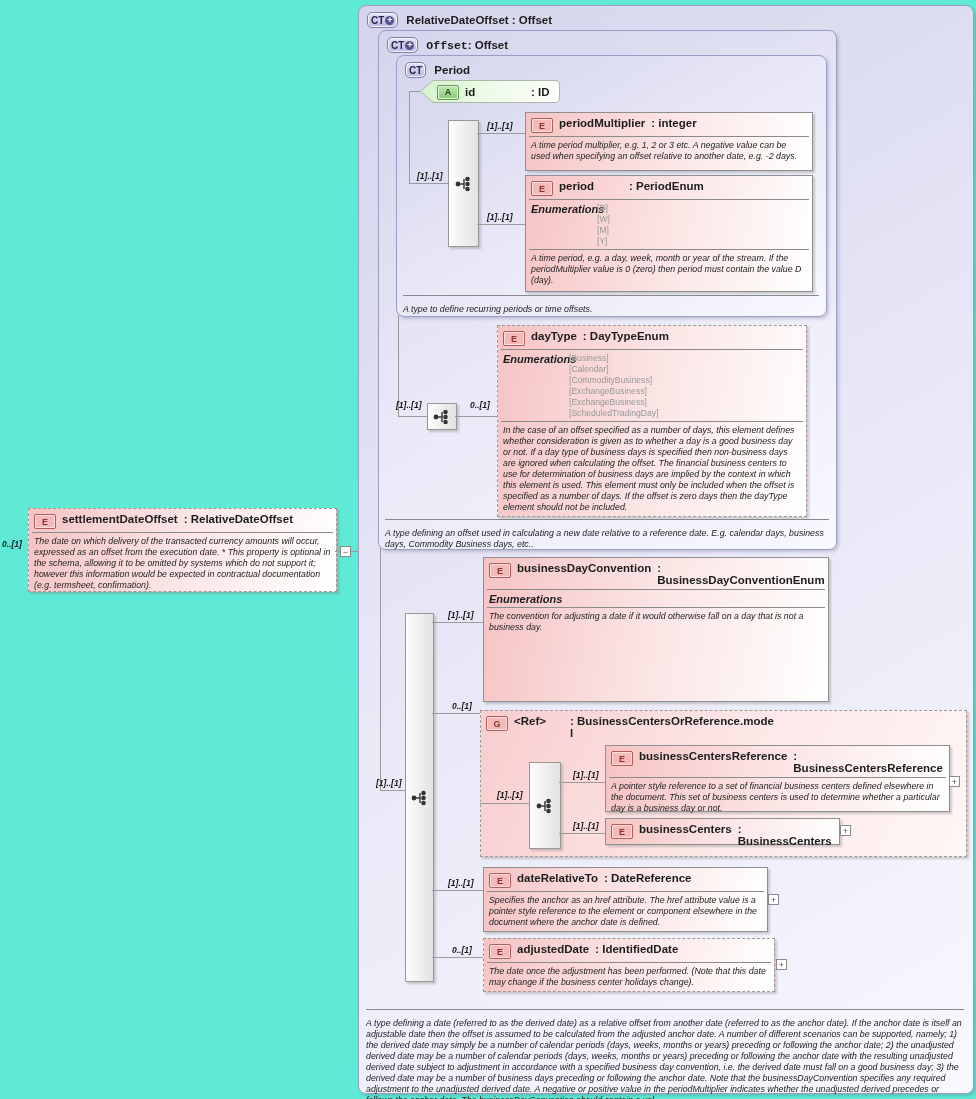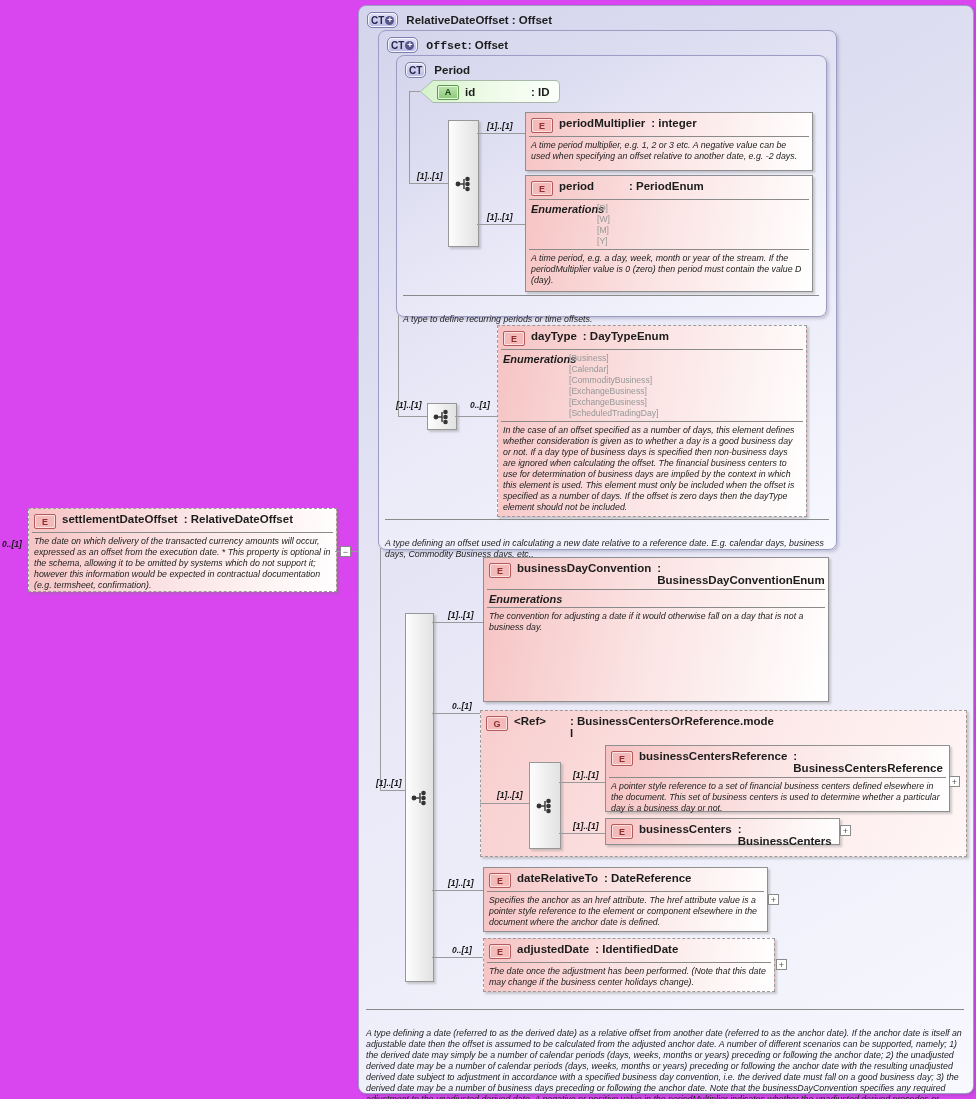--- a/index.html
+++ b/index.html
@@ -1,31 +1,31 @@
 <!DOCTYPE html>
 <html><head>
 <meta charset="utf-8">
 <style>
   html,body{margin:0;padding:0;background:#ffffff;}
   body{font-family:"Liberation Sans", sans-serif;}
-  #stage{position:relative;width:976px;height:1099px;background:#d946ef;overflow:hidden;}
+  #stage{position:relative;width:976px;height:1099px;background:#5eead4;overflow:hidden;}
 
   
   .ct{position:absolute;border:1px solid #9c9cc4;border-radius:8px;
       background:linear-gradient(150deg,#d4d4ec 0%,#e6e6f6 45%,#f8f8ff 100%);
       box-shadow:2px 2px 3px rgba(80,80,120,.25);}
   .ct-head{display:flex;align-items:center;gap:8px;padding:6px 8px 0 8px;}
   .ct-badge{display:inline-flex;align-items:center;gap:1px;border:1px solid #7d7dae;border-radius:5px;
       background:linear-gradient(#e3e3f7,#b9b9e2);color:#26264f;font-weight:bold;font-size:10px;
       padding:0 3px;height:14px;box-shadow:inset 0 0 0 1px #f4f4fc;}
   .ct-plus{display:inline-block;width:9px;height:9px;border-radius:50%;background:#55558c;color:#fff;
       font-size:9px;line-height:9px;text-align:center;font-weight:bold;}
   .ct-title{font-size:11.5px;font-weight:bold;color:#1c1c1c;display:flex;align-items:flex-start;}
   .ct-foot{position:absolute;border-top:1px solid #8a8a8a;font-style:italic;font-size:8.8px;
-      line-height:11px;color:#222;padding-top:18px;}
+      line-height:11px;color:#222;padding-top:8px;}
 
   
   .el{position:absolute;border:1px solid #8f8f8f;
       background:linear-gradient(100deg,#f6c3c3 0%,#fbe2e2 45%,#ffffff 100%);
       box-shadow:2px 2px 2px rgba(120,120,120,.35);}
   .el.dashed{border-style:dashed;border-color:#9a9a9a;}
   .grp{background:linear-gradient(115deg,#f8cdcd 0%,#fde9e9 55%,#fff6f6 100%);}
   .el-head{display:flex;align-items:flex-start;gap:6px;padding:4px 5px 2px 5px;}
   .badge{flex:0 0 auto;width:20px;height:13px;display:flex;align-items:center;justify-content:center;
       font-size:9px;font-weight:bold;border-radius:2px;margin-top:1px;}

